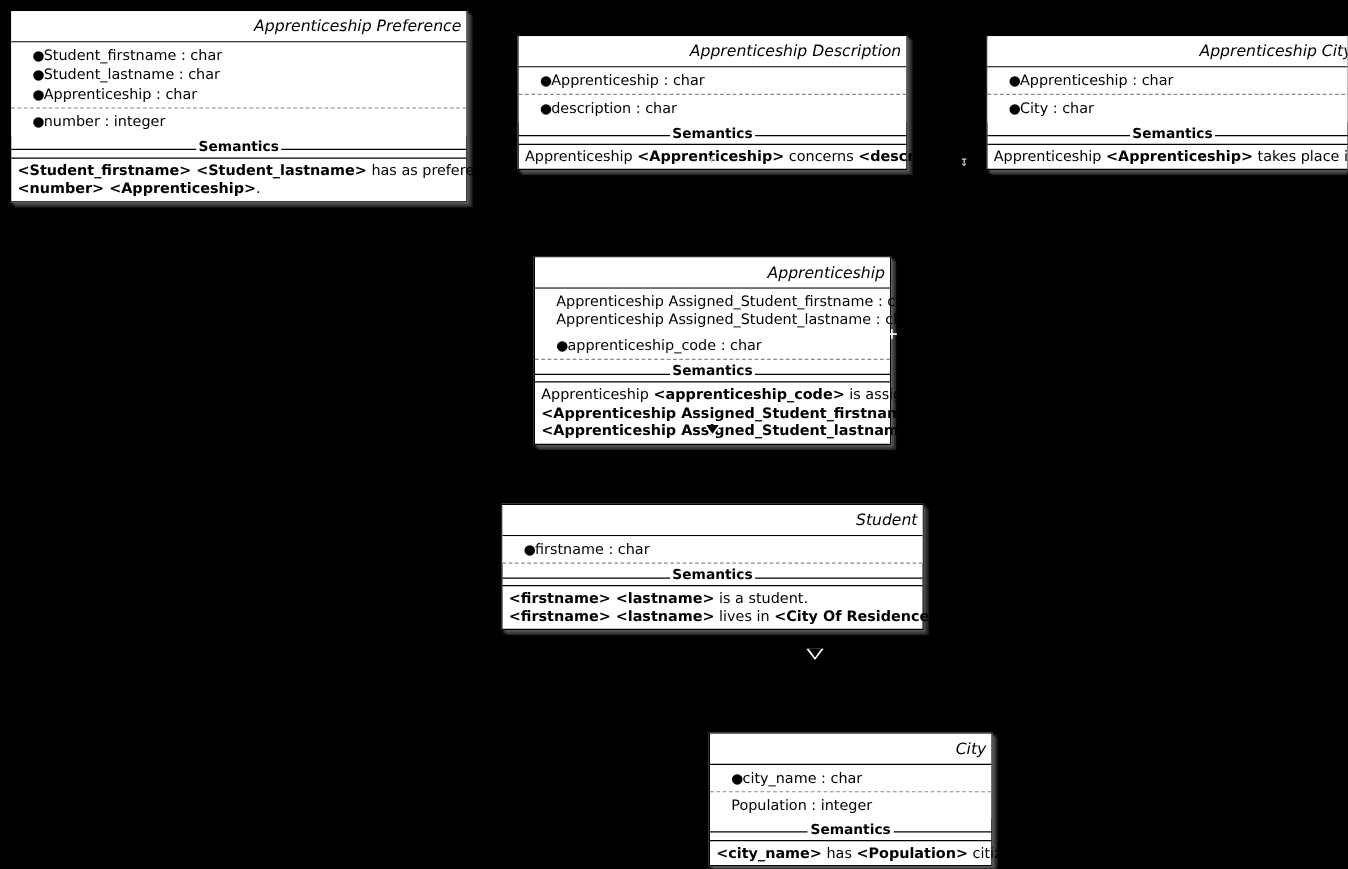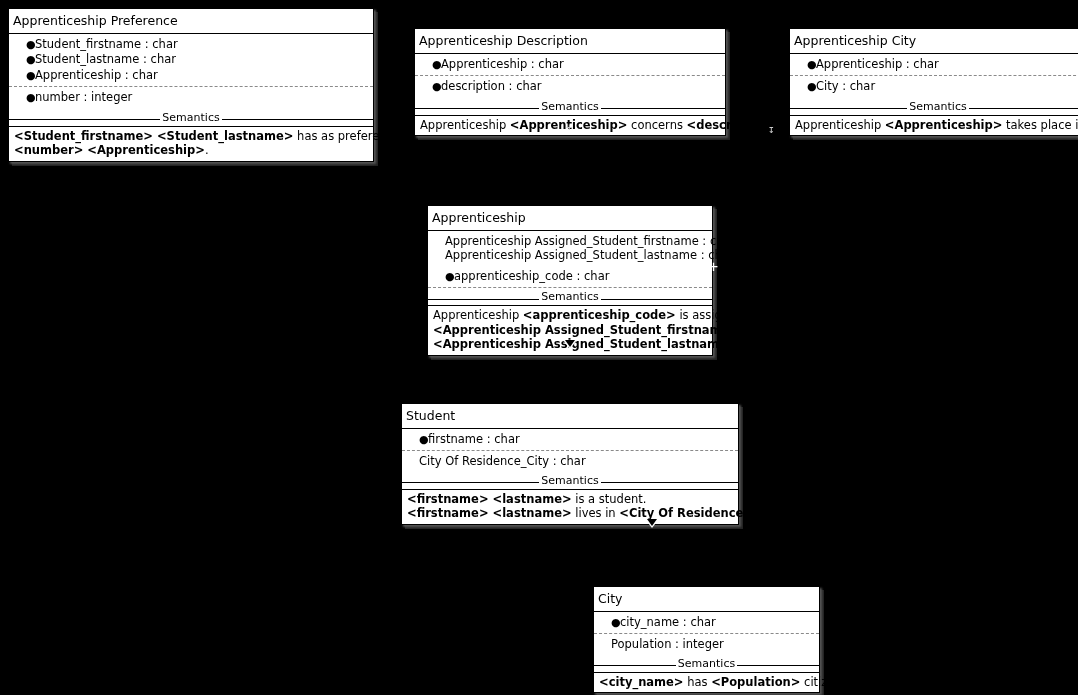--- a/index.html
+++ b/index.html
@@ -33,27 +33,28 @@
     top: 3px;
     right: -4px;
     bottom: -4px;
     border-right: 4px solid #3a3a3a;
     border-bottom: 4px solid #3a3a3a;
     z-index: -1;
     pointer-events: none;
   }
 
   .entity-title {
-    text-align: left;
+    text-align: right;
     font-size: 12.5px;
     line-height: 1.1;
     padding: 5px 4px 5px 4px;
     border-bottom: 1px solid #000000;
     background: #ffffff;
     white-space: nowrap;
+    font-style: italic;
   }
 
   .section {
     padding: 3px 6px 3px 17px;
     background: #ffffff;
   }
   .section.dashed-below {
     border-bottom: 1px dashed #8a8a8a;
   }
 
@@ -92,20 +93,21 @@
     top: 50%;
     border-top: 1px solid #000000;
   }
   .semantics-legend {
     position: relative;
     display: block;
     text-align: center;
     font-size: 11px;
     line-height: 11px;
     margin-top: -1px;
+    font-weight: bold;
   }
   .semantics-legend span {
     background: #ffffff;
     padding: 0 2px;
   }
   .semantics-body {
     border-top: 1px solid #000000;
     padding: 2px 5px 3px 5px;
     font-size: 11.5px;
     line-height: 14.5px;
@@ -228,34 +230,31 @@
           <div class="line"><b>&lt;Apprenticeship Assigned_Student_firstname&gt;</b></div>
           <div class="line"><b>&lt;Apprenticeship Assigned_Student_lastname&gt;</b><span>.</span></div>
         </div>
       </div>
     </div>
     <div class="entity" style="left: 401px; top: 403px; width: 338px;">
       <div class="entity-title">Student</div>
       <div class="section dashed-below">
         <div class="attr"><span class="bullet">●</span><span>firstname : char</span></div>
       </div>
-      <div class="section">
-        <div class="attr plain"><span>City Of Residence_City : char</span></div>
-      </div>
       <div class="semantics">
         <div class="semantics-rule" style="height: 13px;">
           <div class="semantics-legend" style="position: absolute; left: 0px; right: 0px; top: 0px;"><span>Semantics</span></div>
         </div>
         <div class="semantics-body">
           <div class="line"><b>&lt;firstname&gt; &lt;lastname&gt;</b><span> is a student.</span></div>
           <div class="line"><b>&lt;firstname&gt; &lt;lastname&gt;</b><span> lives in </span><b>&lt;City Of Residence_City&gt;</b><span>.</span></div>
         </div>
       </div>
     </div>
-    <div class="entity" style="left: 593px; top: 586px; width: 227px;">
+    <div class="entity" style="left: 567px; top: 586px; width: 227px;">
       <div class="entity-title">City</div>
       <div class="section dashed-below">
         <div class="attr"><span class="bullet">●</span><span>city_name : char</span></div>
       </div>
       <div class="section">
         <div class="attr plain"><span>Population : integer</span></div>
       </div>
       <div class="semantics">
         <div class="semantics-rule" style="height: 13px;">
           <div class="semantics-legend" style="position: absolute; left: 0px; right: 0px; top: 0px;"><span>Semantics</span></div>

